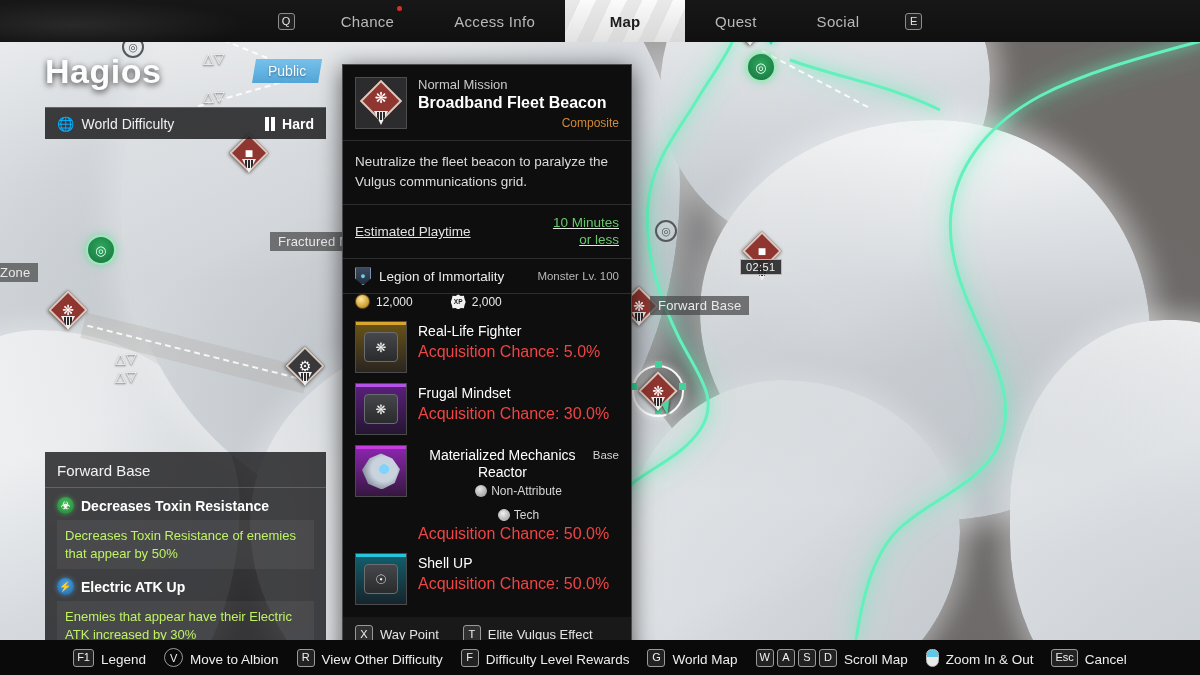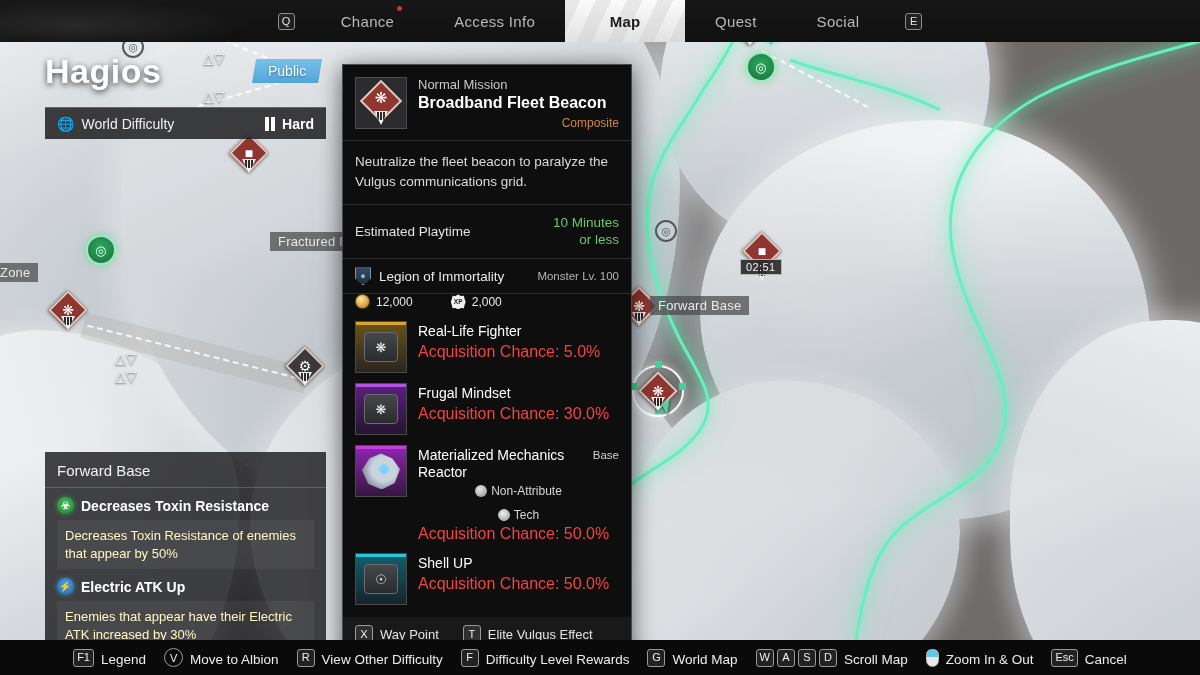--- a/index.html
+++ b/index.html
@@ -264,21 +264,21 @@
   .fx-badge {
     width: 17px; height: 17px; border-radius: 50%;
     display: inline-flex; align-items: center; justify-content: center;
     font-size: 10px; color: #fff; flex: none;
   }
   .fx-badge.toxin { background: radial-gradient(circle at 50% 40%, #4ac45f, #1d7a30); box-shadow: 0 0 5px rgba(70,200,100,0.6); }
   .fx-badge.elec  { background: radial-gradient(circle at 50% 40%, #4fa8e8, #1c5f9c); box-shadow: 0 0 5px rgba(80,170,235,0.6); }
   .fx-body {
     margin: 0 12px; padding: 7px 8px;
     background: rgba(255,255,255,0.055);
-    font-size: 13px; color: #fef9c3; line-height: 1.35;
+    font-size: 13px; color: #bef264; line-height: 1.35;
   }
 
   
   #tooltip {
     position: absolute; left: 342px; top: 64px; width: 290px;
     background: #0e0e0f;
     border: 1px solid #4a4a4c;
     z-index: 35;
     box-shadow: 0 4px 22px rgba(0,0,0,0.6);
   }
@@ -307,20 +307,21 @@
     background: repeating-linear-gradient(90deg, #2a2a2c 0 2px, #efefef 2px 3px);
   }
   .tt-head-txt { flex: 1; min-width: 0; }
   .tt-kind { font-size: 13px; color: #c9c9c9; }
   .tt-name { font-size: 16px; font-weight: bold; color: #ffffff; margin-top: 2px; line-height: 1.15; }
   .tt-type { font-size: 12px; color: #d08a36; text-align: right; margin-top: 4px; }
   .tt-desc { padding: 11px 12px 13px; font-size: 13.5px; color: #dcdcdc; line-height: 1.42; }
   .tt-row {
     display: flex; align-items: center; justify-content: space-between;
     padding: 10px 12px;
+    text-decoration: underline;
   }
   .tt-row .lbl { font-size: 13.5px; color: #e2e2e2; }
   .tt-row .val-green { font-size: 13.5px; color: #68c96a; text-align: right; line-height: 1.25; }
   .faction-row { display: flex; align-items: center; justify-content: space-between; padding: 8px 12px; }
   .faction-left { display: flex; align-items: center; gap: 8px; font-size: 13.5px; color: #eaeaea; }
   .shield-ico {
     width: 16px; height: 18px; flex: none;
     background: linear-gradient(180deg, #3c4a60, #23303f);
     border: 1px solid #7d93ad;
     clip-path: polygon(0 0, 100% 0, 100% 62%, 50% 100%, 0 62%);
@@ -356,21 +357,21 @@
     border: 1px solid #6a6c70;
     display: flex; align-items: center; justify-content: center;
     color: #f0f0f0; font-size: 13px;
   }
   .r-gem {
     width: 38px; height: 36px;
     background: radial-gradient(circle at 58% 45%, #7fd4ff 0 16%, #c9d3de 17% 42%, #8c95a2 70%, #5b6472);
     clip-path: polygon(50% 0,80% 14%,100% 44%,86% 82%,52% 100%,16% 84%,0 46%,20% 13%);
   }
   .r-body { flex: 1; min-width: 0; padding-top: 2px; }
-  .r-top { display: flex; justify-content: space-between; align-items: flex-start; gap: 6px; }
+  .r-top { display: flex; justify-content: space-between; align-items: flex-start; gap: 6px; text-align: center; }
   .r-name { font-size: 14px; color: #ffffff; line-height: 1.2; }
   .r-rarity { font-size: 11.5px; color: #d2d2d2; flex: none; padding-top: 2px; }
   .r-attrs { display: flex; align-items: center; gap: 10px; margin-top: 3px; flex-direction: column; }
   .r-attr { display: flex; align-items: center; gap: 4px; font-size: 12px; color: #d6d6d6; }
   .r-attr .dot {
     width: 12px; height: 12px; border-radius: 50%;
     background: radial-gradient(circle at 40% 35%, #e6e6e6, #8d8d8d);
     display: inline-block;
   }
   .r-attr .dot.tech {

